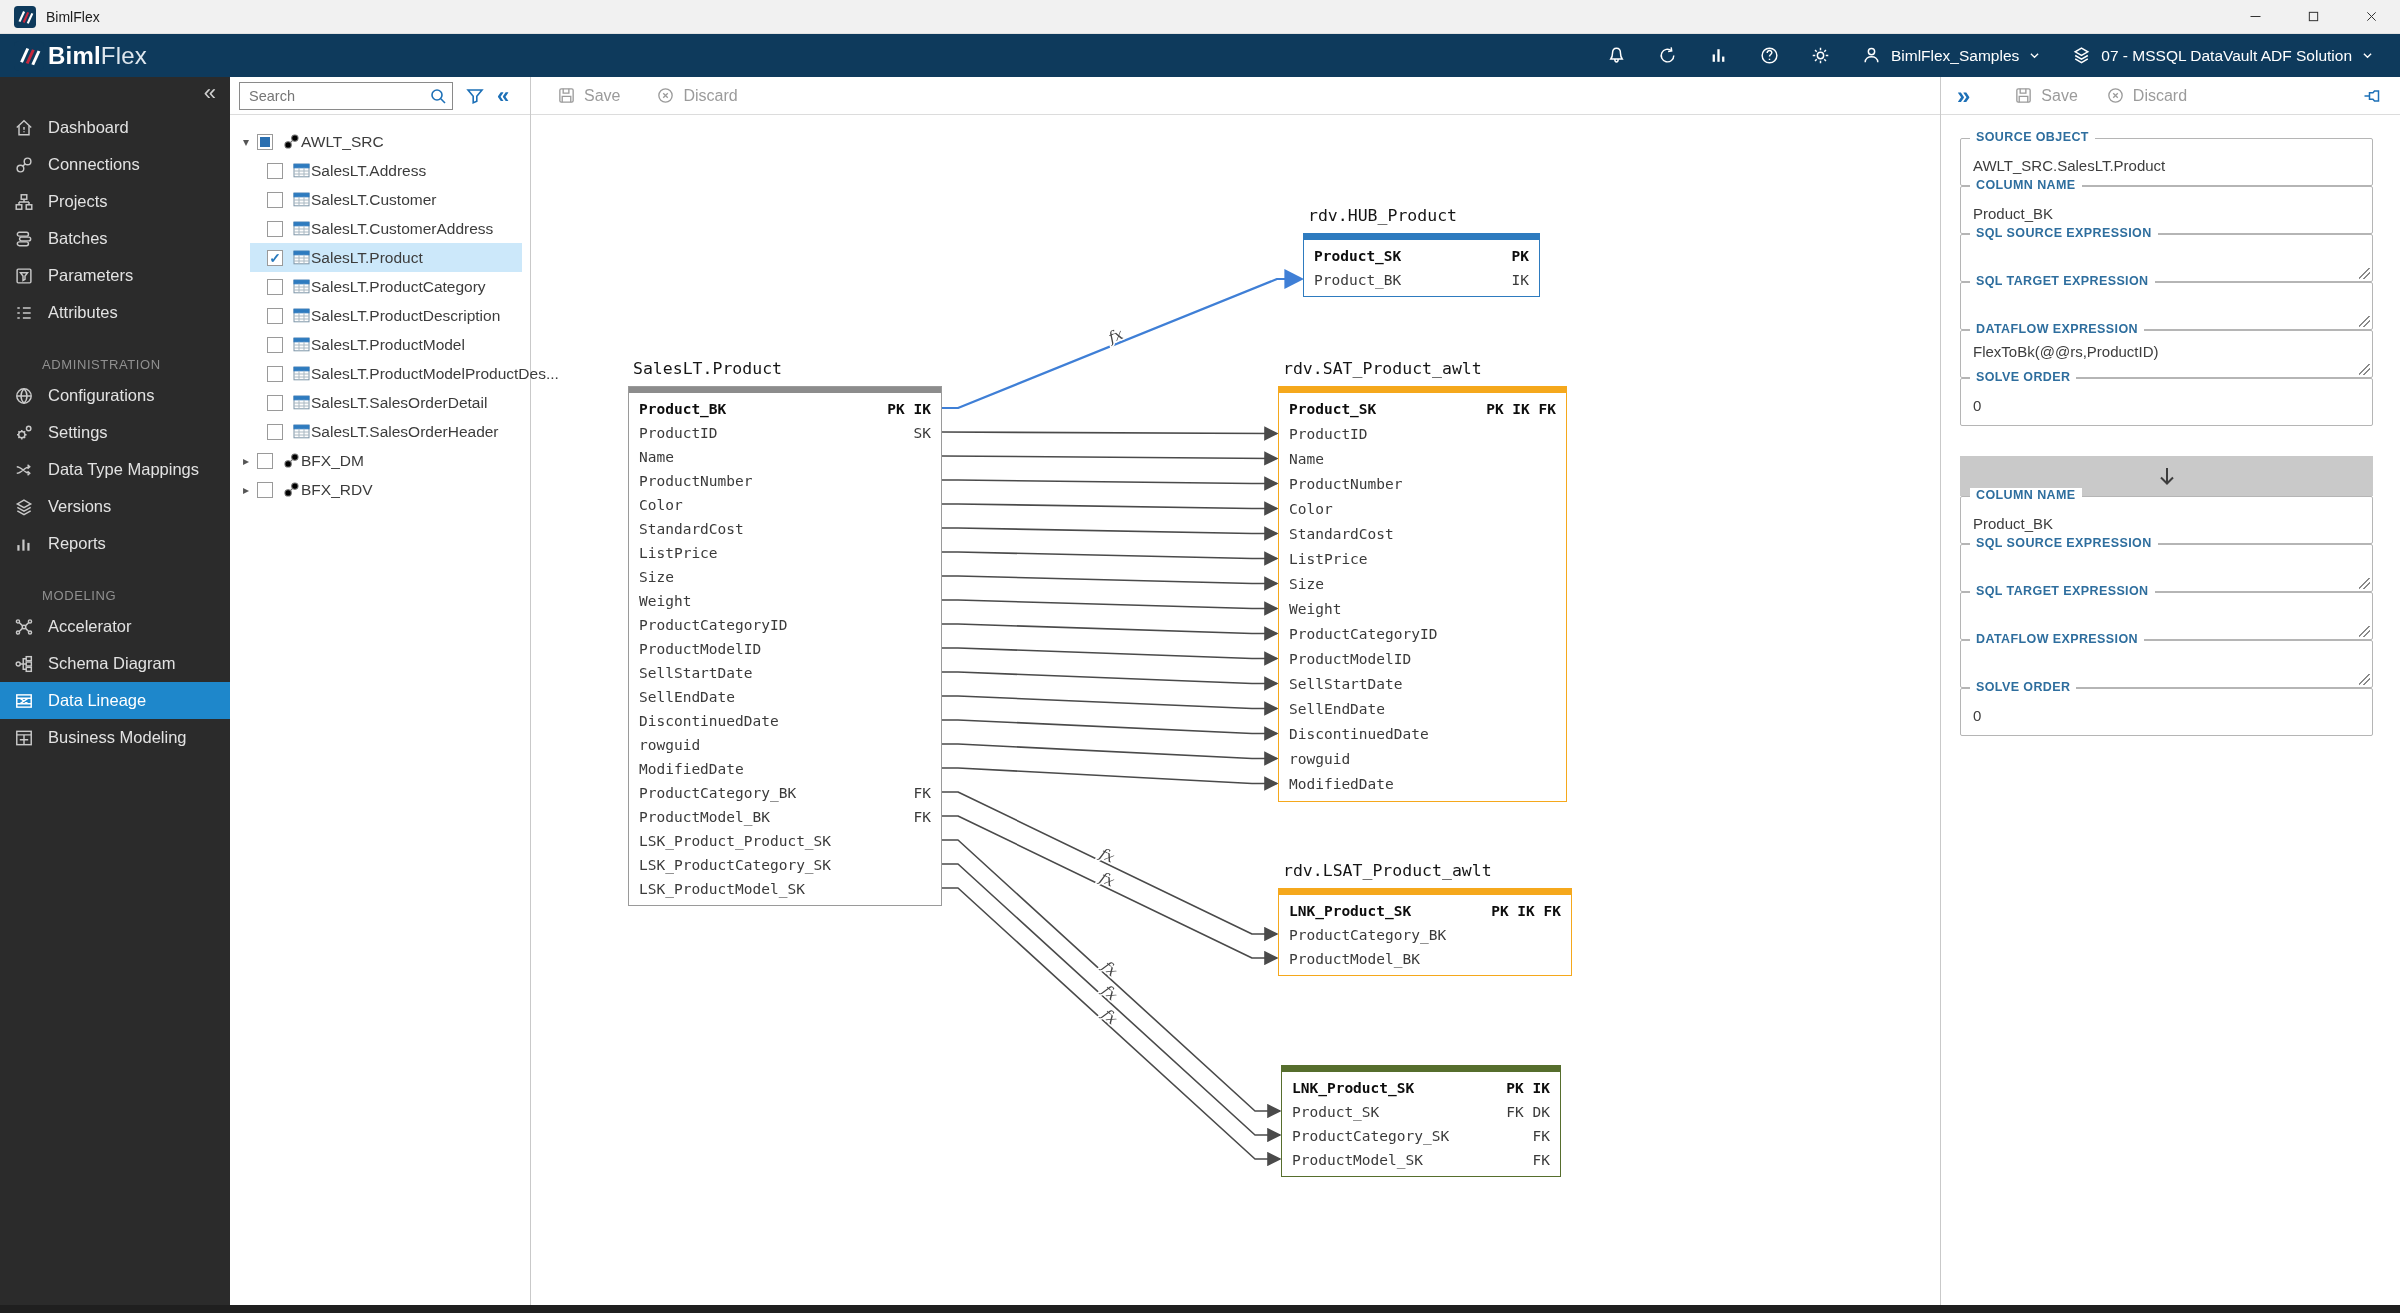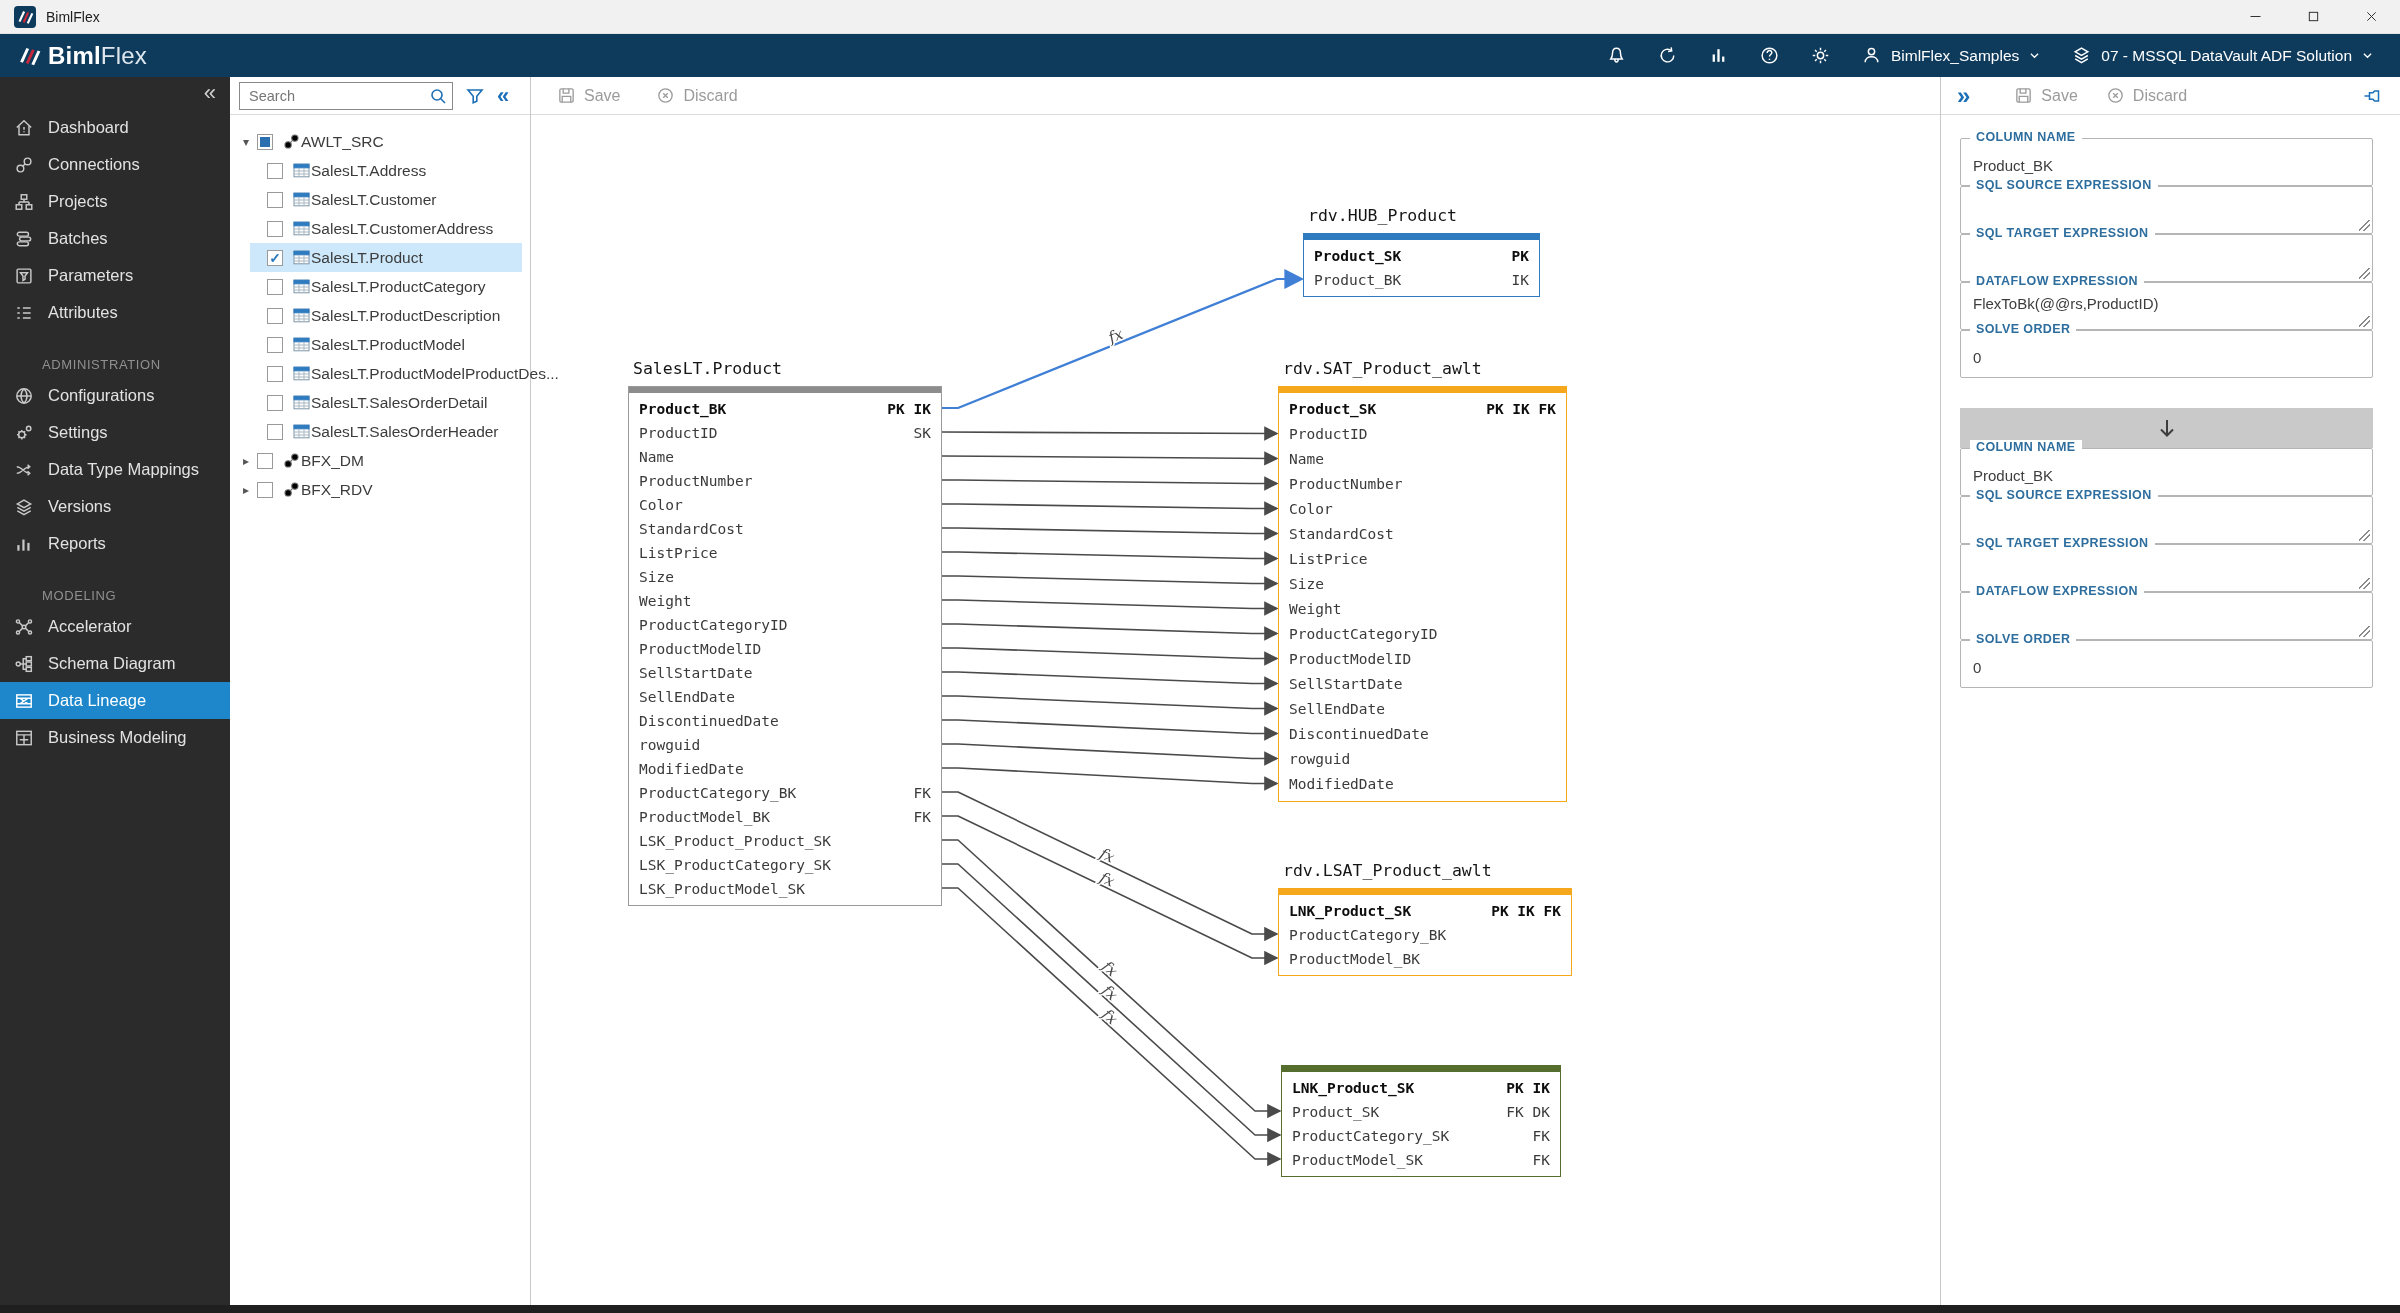--- a/index.html
+++ b/index.html
@@ -860,20 +860,24 @@
     </span>
     <span id="pinbtn">
         <svg viewBox="0 0 20 20">
           <path d="M2.5 10 H7.5"></path>
           <path d="M7.5 6 V14 M7.5 6.8 H11 L12.5 5 H16.5 V15 H12.5 L11 13.2 H7.5" fill="none"></path>
         </svg>
       </span>
   </div>
   <div id="ppfields">
       <div class="pfield">
+        <span class="plabel">SOURCE OBJECT</span>
+        <div class="pvalue">AWLT_SRC.SalesLT.Product</div>
+      </div>
+      <div class="pfield">
         <span class="plabel">COLUMN NAME</span>
         <div class="pvalue">Product_BK</div>
       </div>
       <div class="pfield ta">
         <span class="plabel">SQL SOURCE EXPRESSION</span>
         <div class="pvalue"></div>
         <span class="grip"></span>
       </div>
       <div class="pfield ta">
         <span class="plabel">SQL TARGET EXPRESSION</span>

